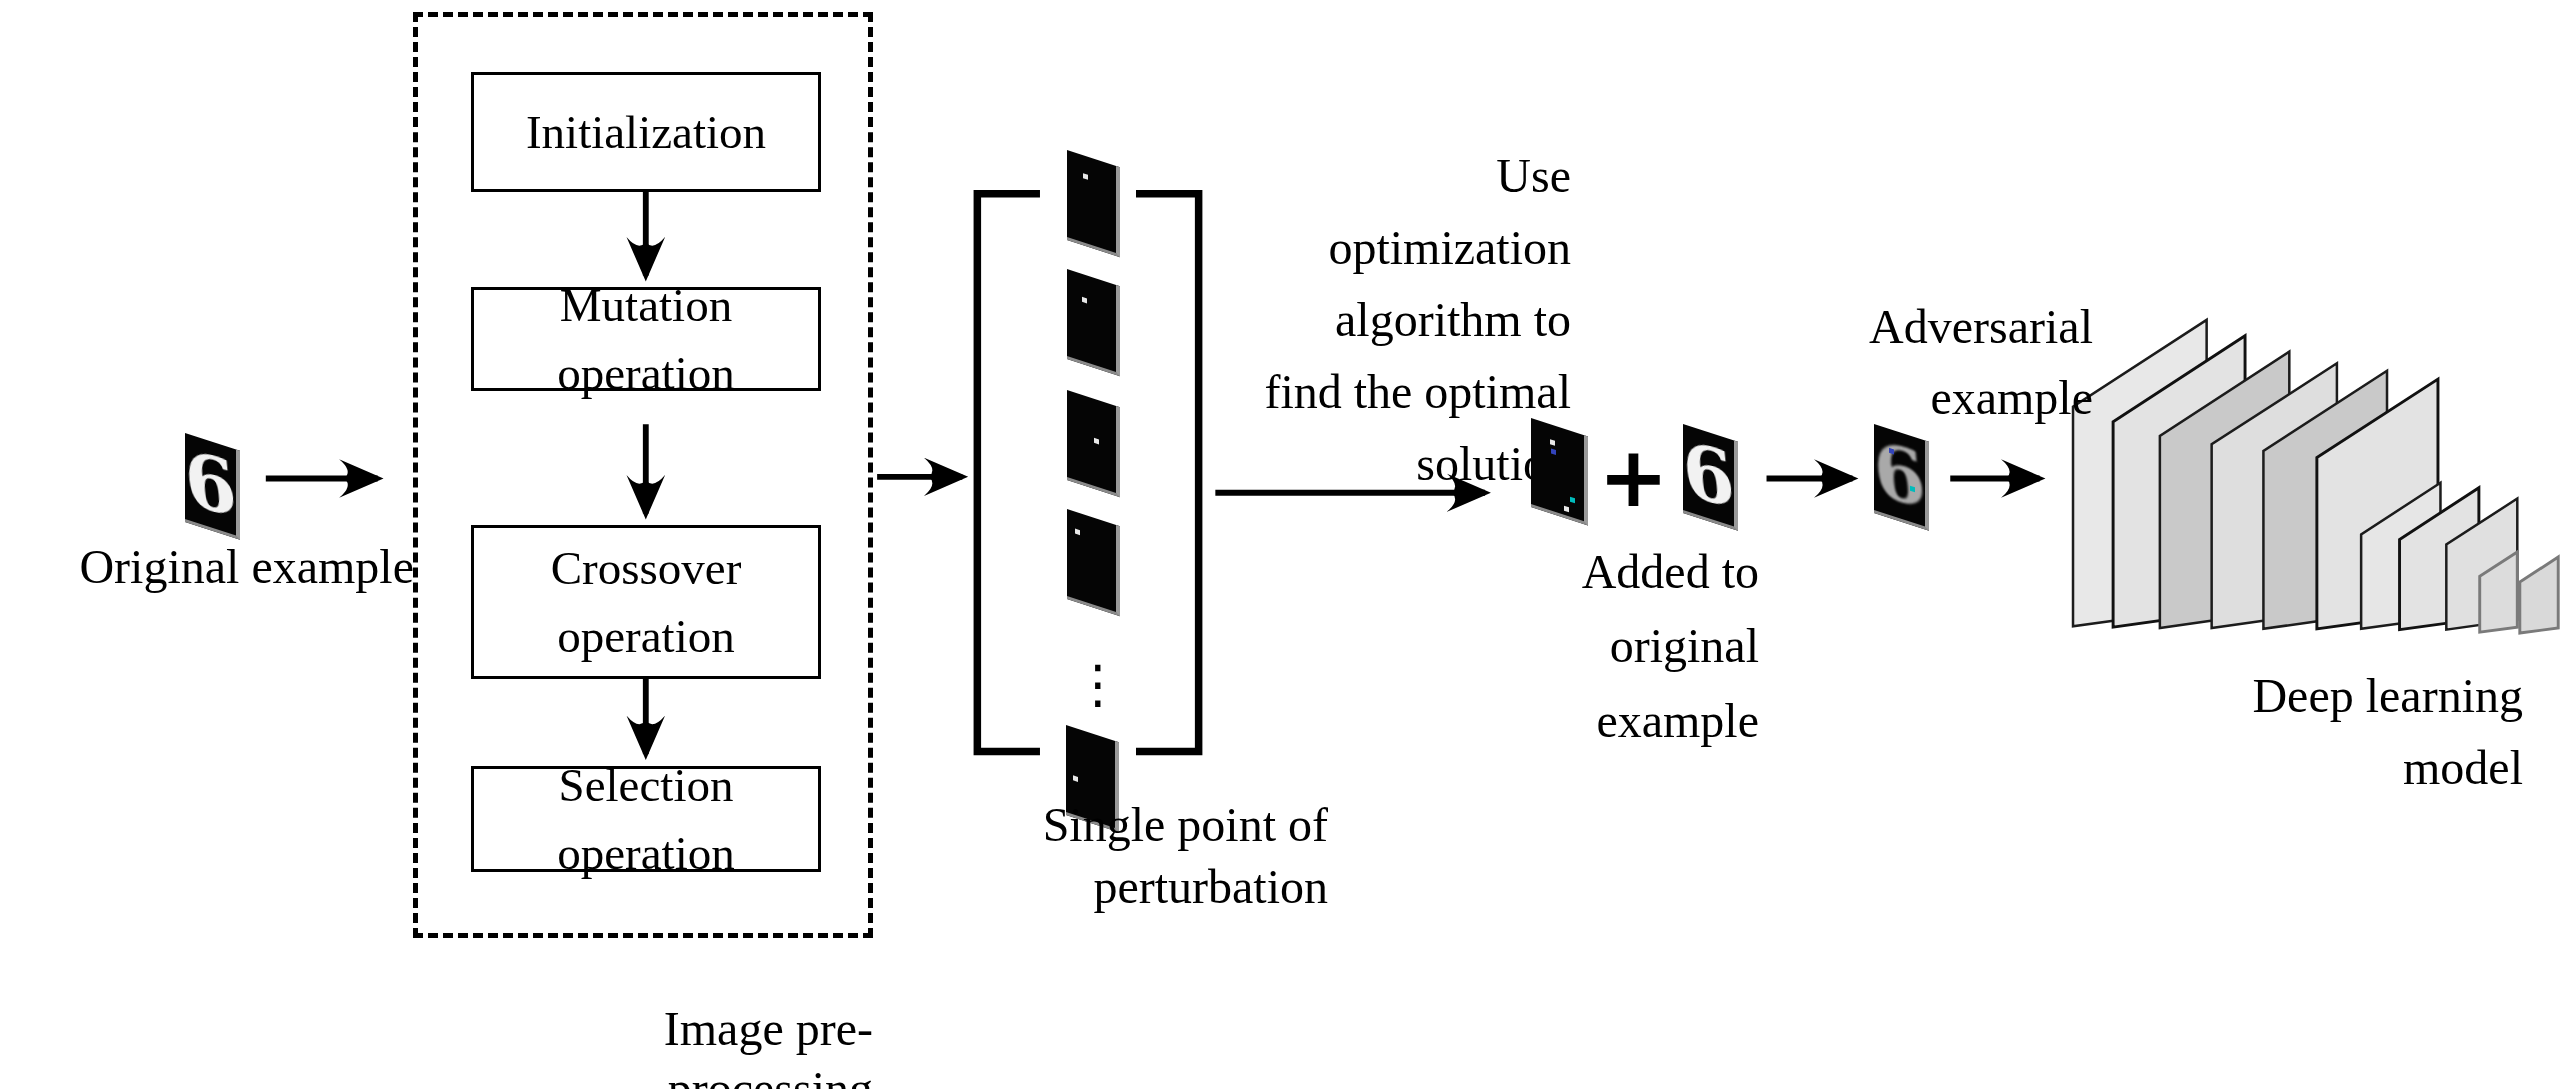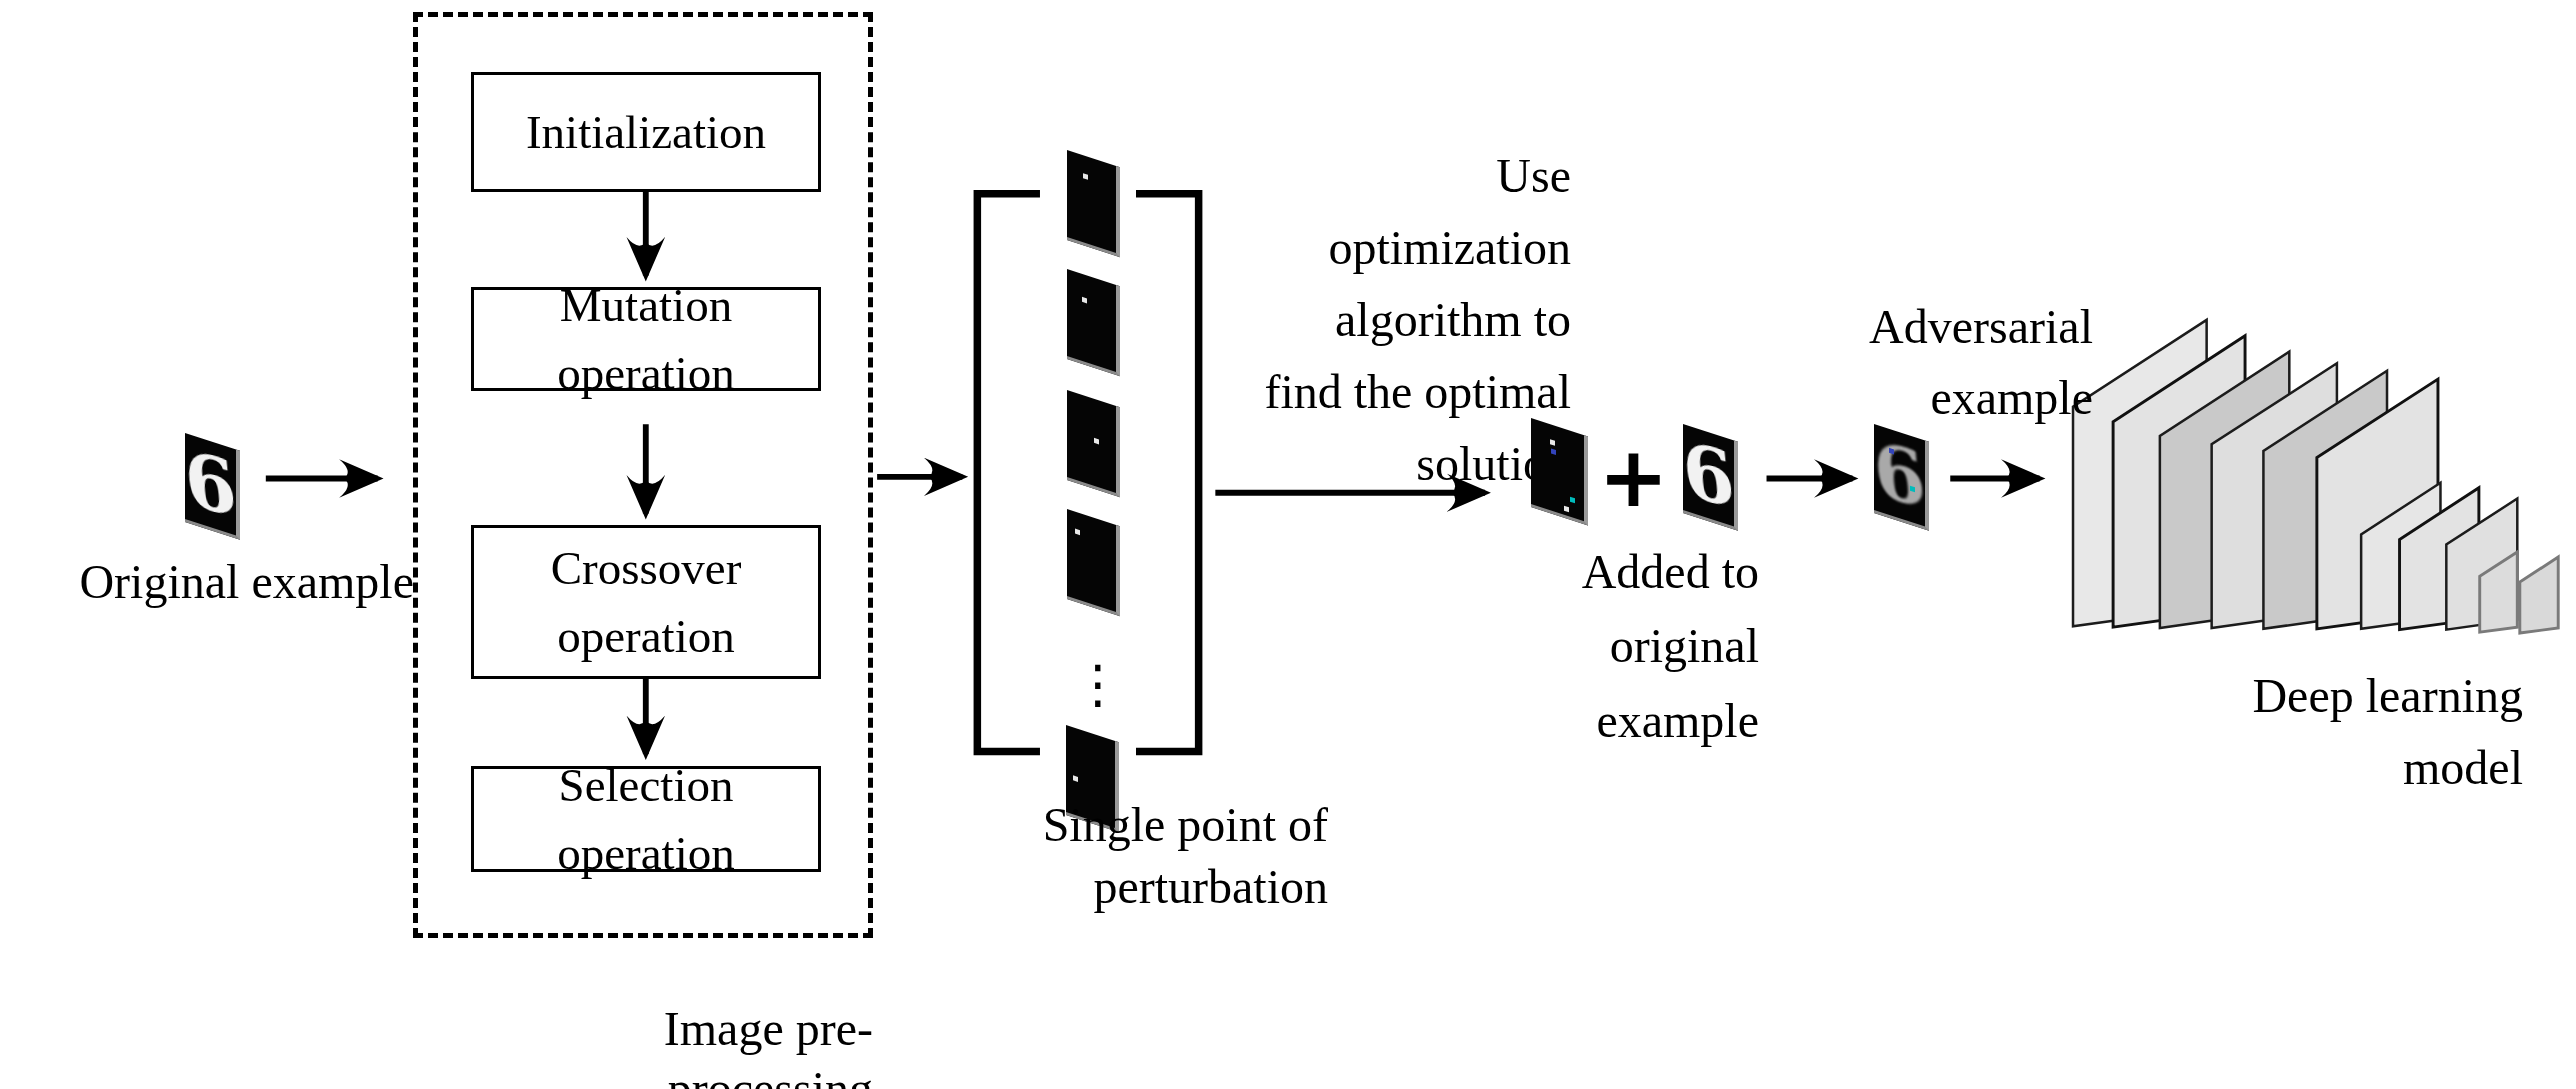--- a/index.html
+++ b/index.html
@@ -51,21 +51,21 @@
   }
   .vell{
     position:absolute;left:1072px;top:658px;width:50px;text-align:center;
     font-family:"DejaVu Sans",sans-serif;font-size:52px;line-height:1;color:var(--ink);
   }
   #optimization-label{left:1203px;width:368px;top:140px;line-height:1.5;}
   #single-point-label{left:910px;width:418px;top:794px;line-height:1.3;}
   #added-label{left:1483px;width:276px;top:535px;line-height:1.55;}
   #adversarial-label{left:1709px;width:384px;top:292px;line-height:1.47;}
   #model-label{left:2080px;width:443px;top:660px;line-height:1.5;}
-  #original-label{left:0px;width:414px;top:551px;}
+  #original-label{left:0px;width:414px;top:536px;}
   #preprocessing-label{left:413px;width:460px;top:959px;line-height:1.25;margin-top:40px;}
 </style>
 </head>
 <body>
 
 <div class="canvas">
 
   <svg class="layer" viewBox="0 0 3084 1304">
     <defs>
       <marker id="ah" markerUnits="strokeWidth" markerWidth="8" markerHeight="6.6" refX="6.6" refY="3.3" orient="auto">

